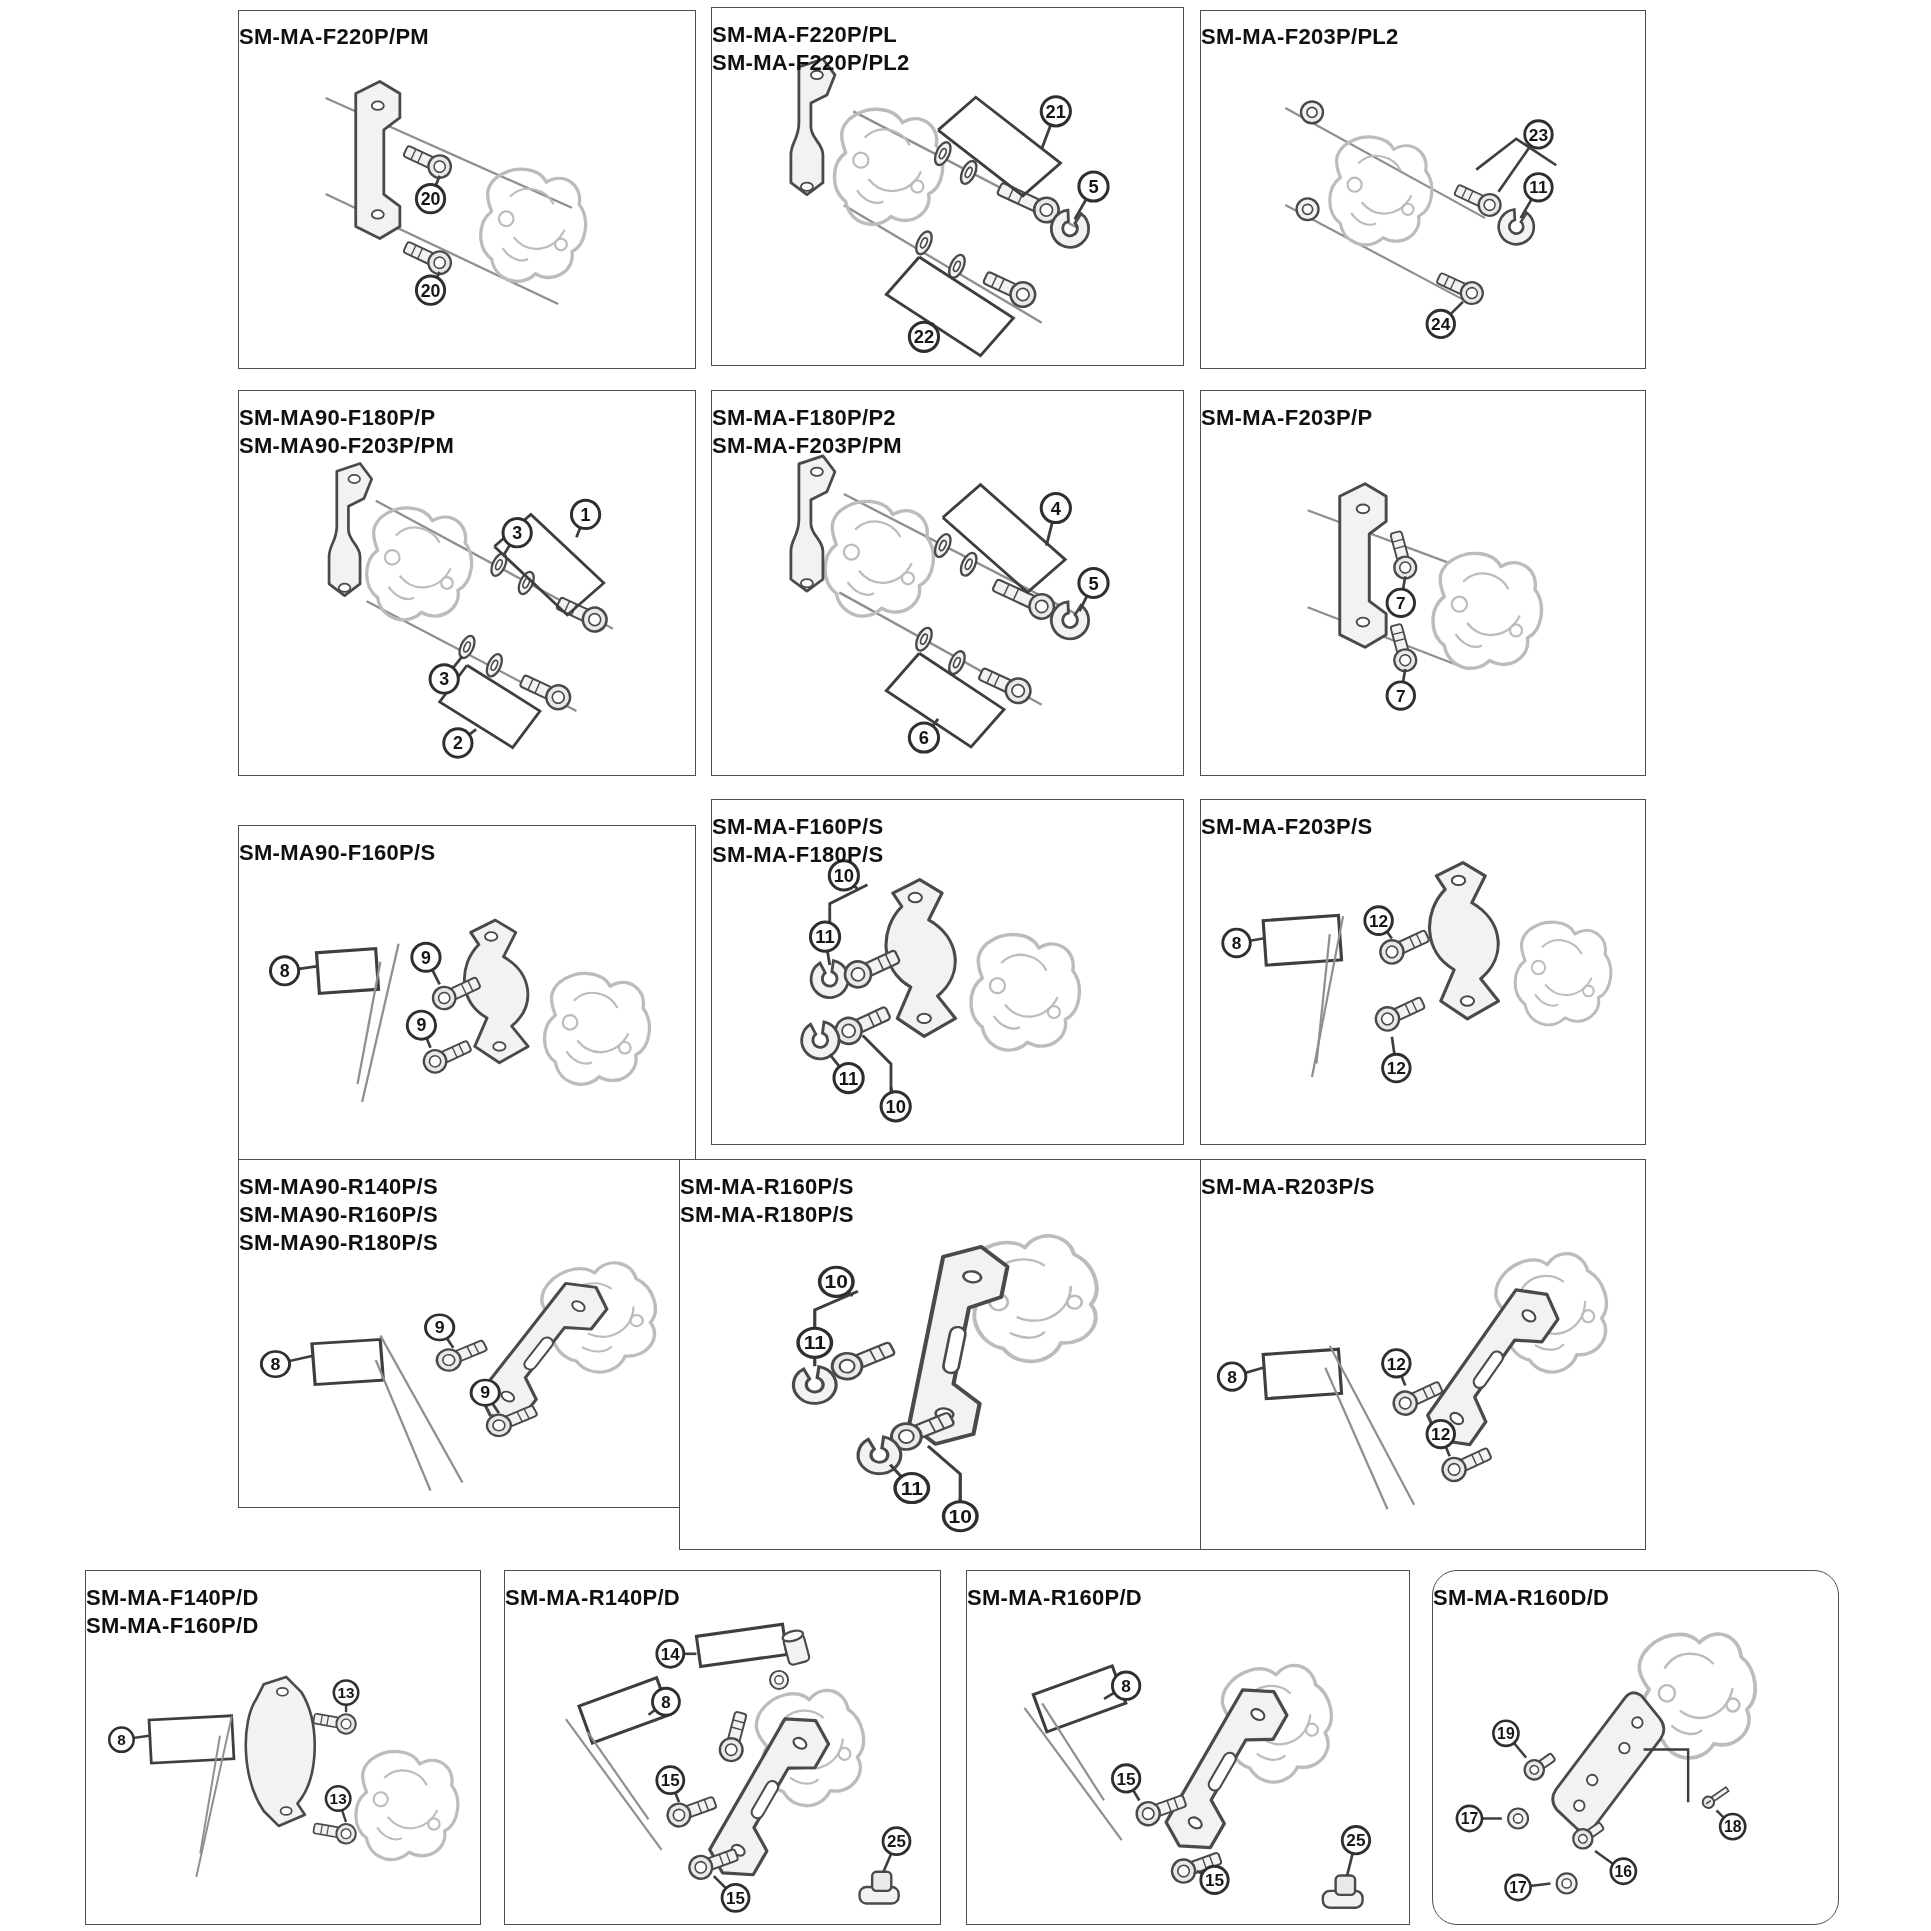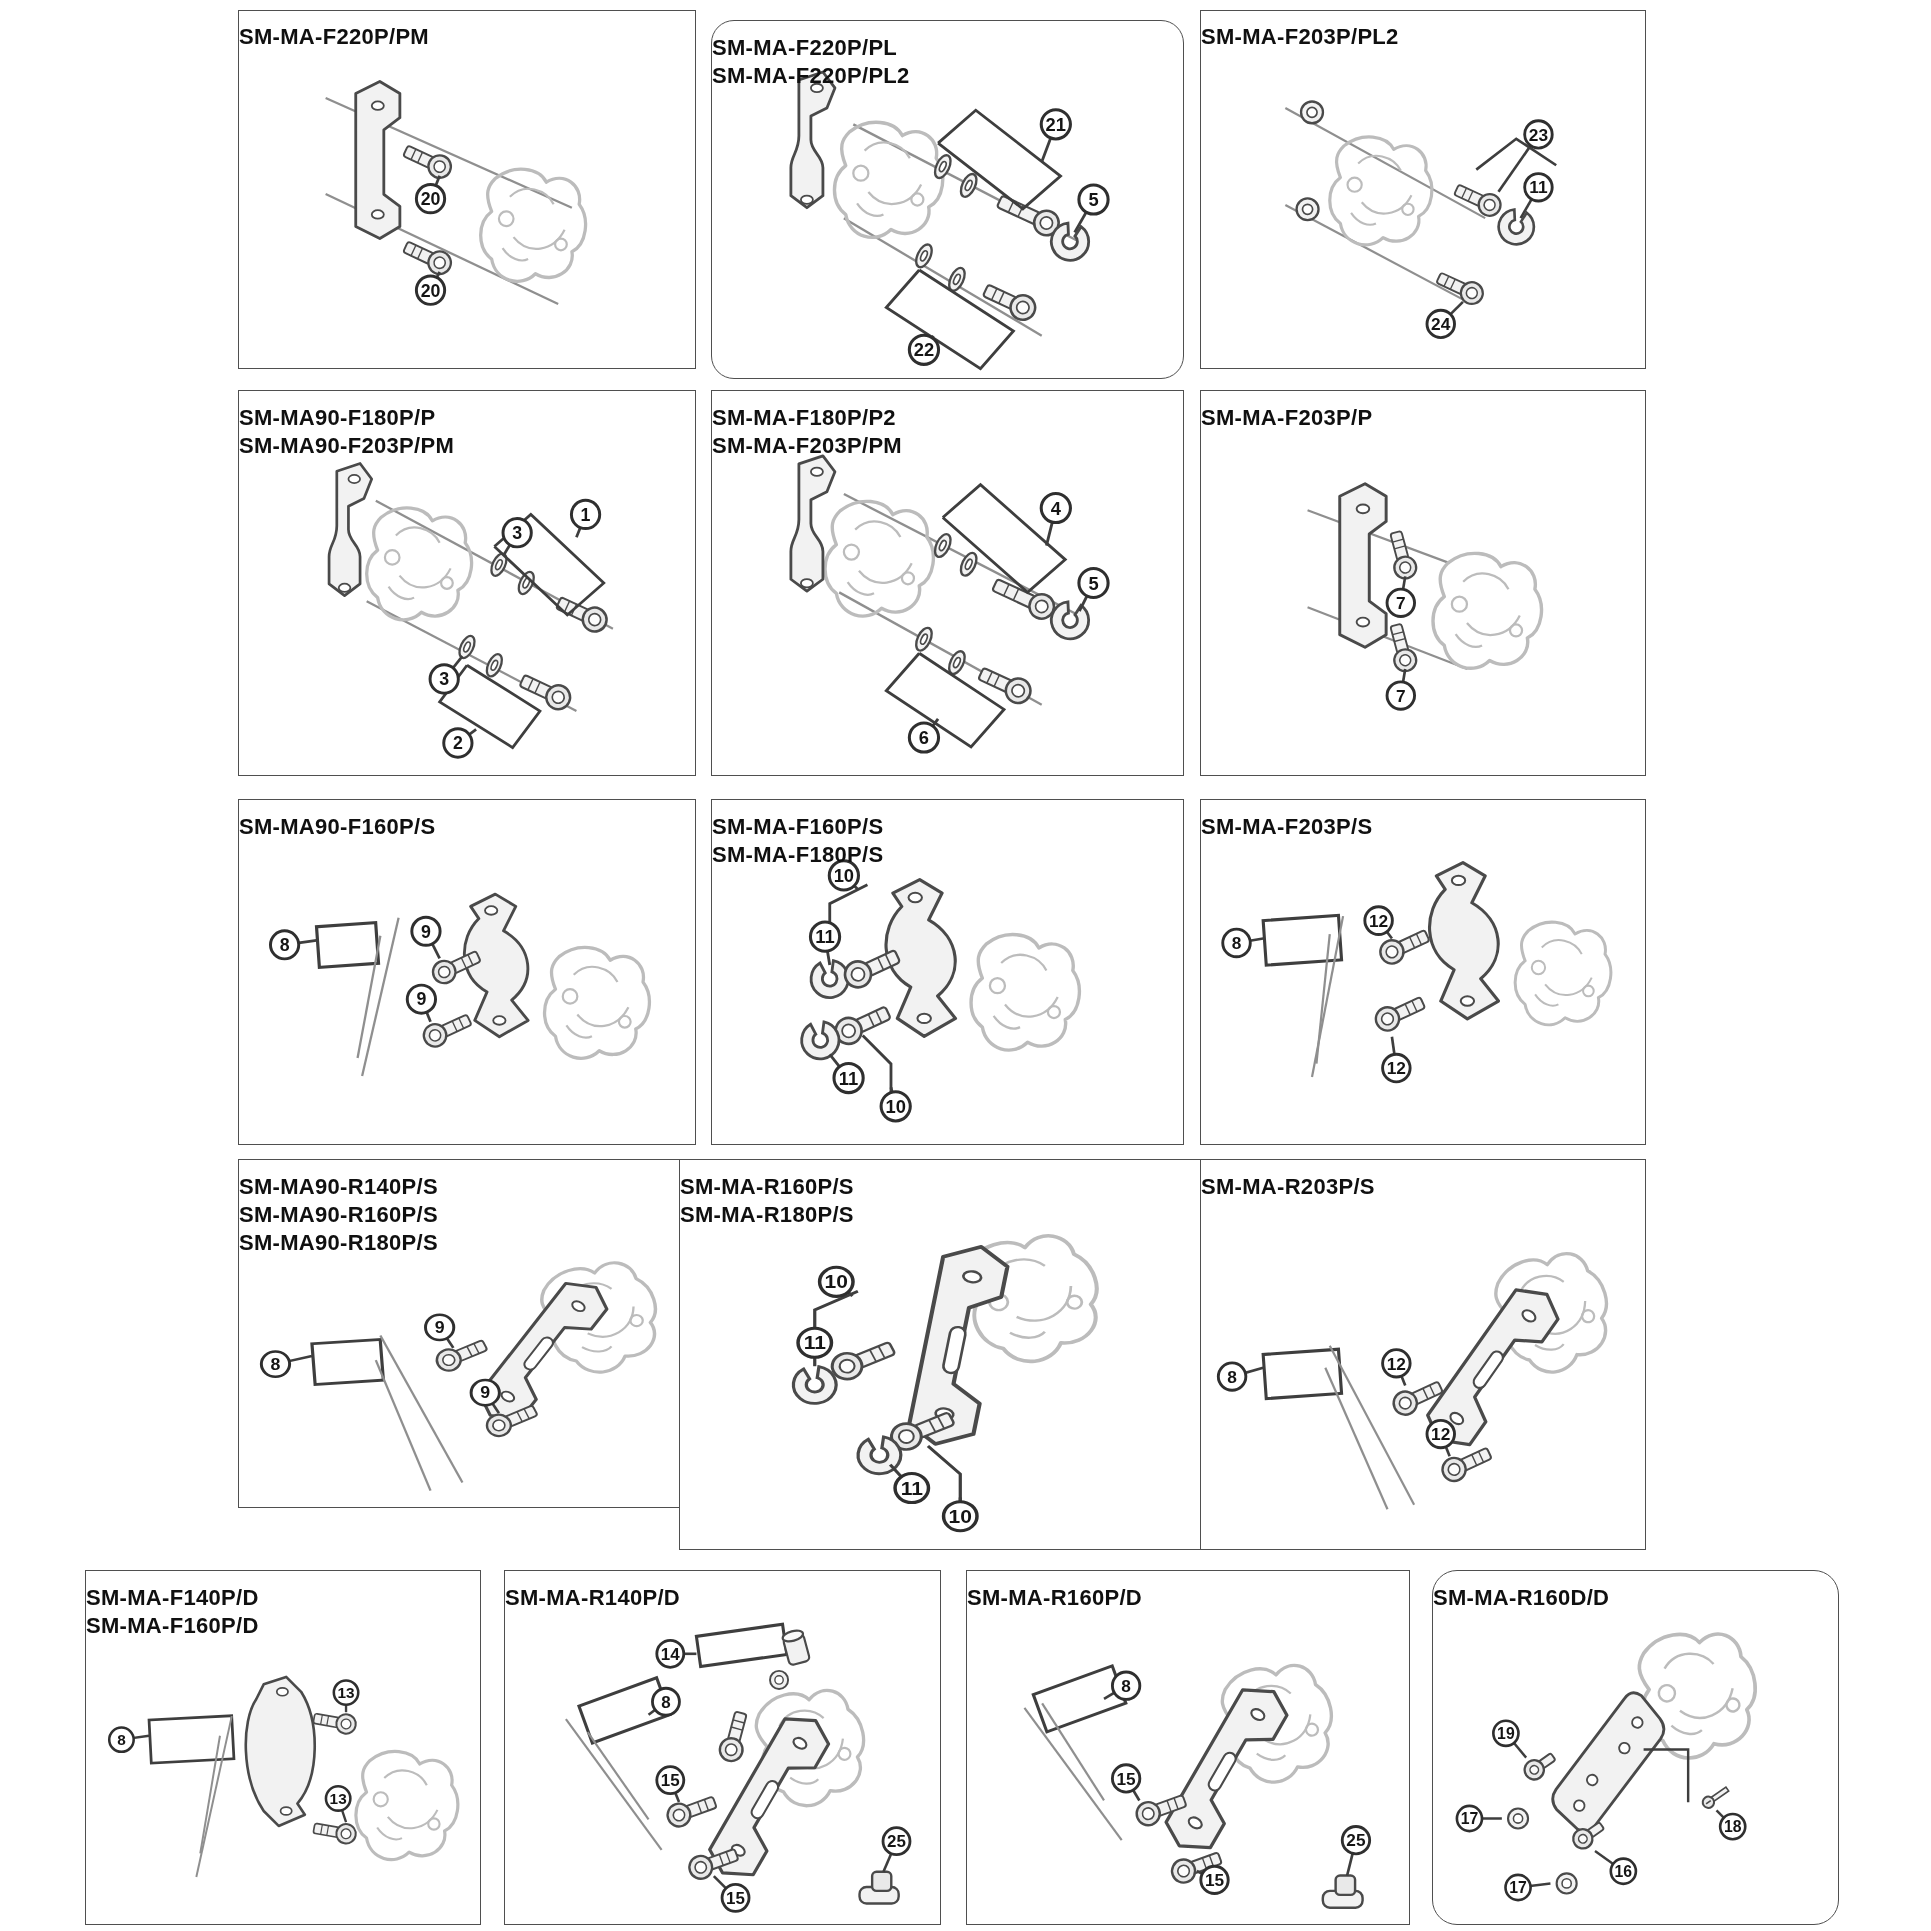--- a/index.html
+++ b/index.html
@@ -53,21 +53,21 @@
           <circle cx="42" cy="41" r="3.1" fill="#ffffff" stroke="#2f2f2f" stroke-width="0.65"></circle>
           <text x="42" y="42.4" text-anchor="middle" font-size="3.9" font-weight="bold" fill="#151515">20</text>
         </g>
         <g>
           <line x1="42" y1="61" x2="44" y2="57" stroke="#3e3e3e" stroke-width="0.6"></line>
           <circle cx="42" cy="61" r="3.1" fill="#ffffff" stroke="#2f2f2f" stroke-width="0.65"></circle>
           <text x="42" y="62.4" text-anchor="middle" font-size="3.9" font-weight="bold" fill="#151515">20</text>
         </g>
       </svg>
     </section>
-    <section class="panel" style="left: 711px; top: 20px; width: 473px; height: 359px; border-radius: 23px;">
+    <section class="panel" style="left: 711px; top: 7px; width: 473px; height: 359px;">
       <div class="ptitle">
         <div>SM-MA-F220P/PL</div>
         <div>SM-MA-F220P/PL2</div>
       </div>
       <svg class="art" viewBox="0 0 100 76" preserveAspectRatio="none">
         <line x1="30" y1="22" x2="78" y2="47" stroke="#8f8f8f" stroke-width="0.5"></line>
         <line x1="28" y1="42" x2="70" y2="67" stroke="#8f8f8f" stroke-width="0.5"></line>
         <g transform="translate(38 34) rotate(0) scale(0.8)">
           <path d="M-11,-13 C-6,-17 1,-16 3,-12 C8,-15 13,-11 12,-6 C15,-2 14,5 10,7 C11,12 5,16 0,13 C-4,17 -11,15 -12,9 C-16,6 -16,-1 -12,-4 C-14,-9 -13,-11 -11,-13 Z" fill="none" stroke="#bcbcbc" stroke-width="0.9" stroke-linejoin="round"></path>
           <path d="M-7,-8 C-3,-12 3,-10 5,-6 M-6,3 C-2,8 5,7 8,1 M-9,6 C-7,9 -4,10 -2,9" fill="none" stroke="#bcbcbc" stroke-width="0.6"></path>
@@ -368,21 +368,21 @@
           <circle cx="45" cy="48" r="3.1" fill="#ffffff" stroke="#2f2f2f" stroke-width="0.65"></circle>
           <text x="45" y="49.4" text-anchor="middle" font-size="3.9" font-weight="bold" fill="#151515">7</text>
         </g>
         <g>
           <line x1="45" y1="69" x2="46" y2="63" stroke="#3e3e3e" stroke-width="0.6"></line>
           <circle cx="45" cy="69" r="3.1" fill="#ffffff" stroke="#2f2f2f" stroke-width="0.65"></circle>
           <text x="45" y="70.4" text-anchor="middle" font-size="3.9" font-weight="bold" fill="#151515">7</text>
         </g>
       </svg>
     </section>
-    <section class="panel" style="left: 238px; top: 799px; width: 458px; height: 346px;">
+    <section class="panel" style="left: 238px; top: 825px; width: 458px; height: 346px;">
       <div class="ptitle">
         <div>SM-MA90-F160P/S</div>
       </div>
       <svg class="art" viewBox="0 0 100 76" preserveAspectRatio="none">
         <rect x="17" y="28" width="13" height="9" fill="none" stroke="#3e3e3e" stroke-width="0.7" transform="rotate(-4 17 28)"></rect>
         <line x1="35" y1="26" x2="27" y2="61" stroke="#8f8f8f" stroke-width="0.5"></line>
         <line x1="31" y1="30" x2="26" y2="57" stroke="#8f8f8f" stroke-width="0.5"></line>
         <g transform="translate(79 45) rotate(0) scale(0.8)">
           <path d="M-11,-13 C-6,-17 1,-16 3,-12 C8,-15 13,-11 12,-6 C15,-2 14,5 10,7 C11,12 5,16 0,13 C-4,17 -11,15 -12,9 C-16,6 -16,-1 -12,-4 C-14,-9 -13,-11 -11,-13 Z" fill="none" stroke="#bcbcbc" stroke-width="0.9" stroke-linejoin="round"></path>
           <path d="M-7,-8 C-3,-12 3,-10 5,-6 M-6,3 C-2,8 5,7 8,1 M-9,6 C-7,9 -4,10 -2,9" fill="none" stroke="#bcbcbc" stroke-width="0.6"></path>

